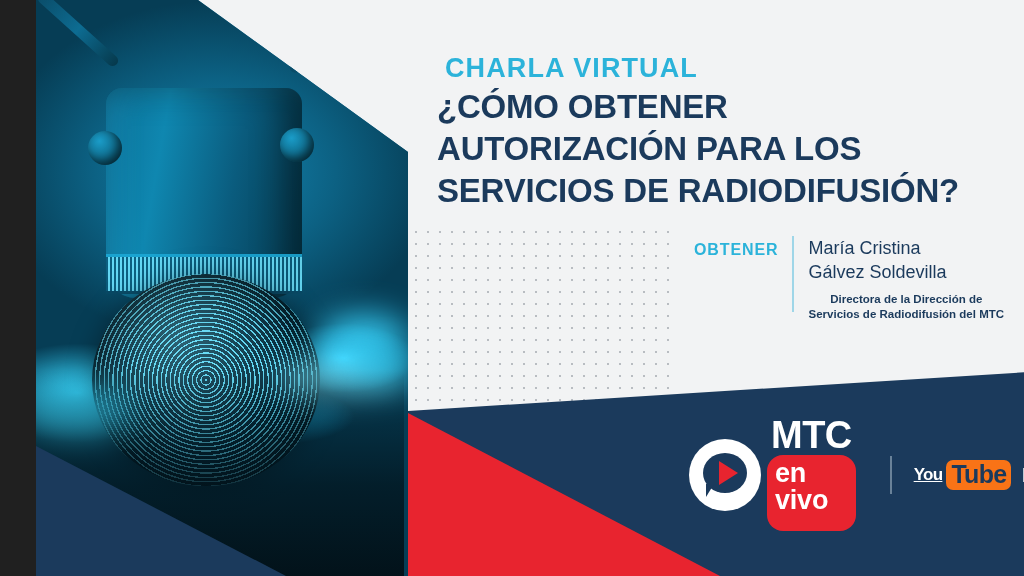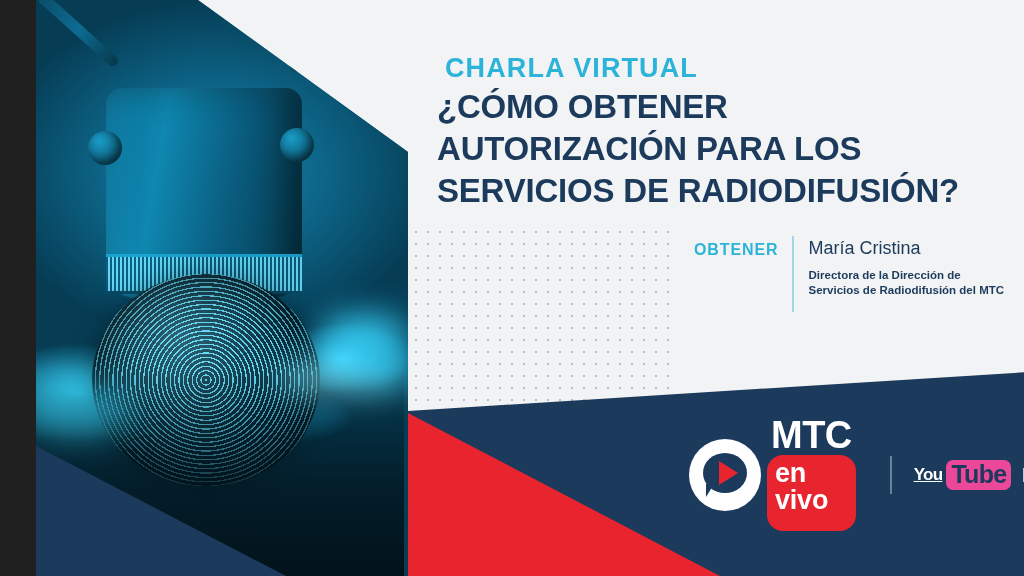--- a/index.html
+++ b/index.html
@@ -187,20 +187,21 @@
     line-height: 24px;
     color: #1b3a5c;
     font-weight: normal;
   }
   .speaker-role {
     font-size: 11.5px;
     line-height: 15px;
     color: #1b3a5c;
     font-weight: bold;
     margin-top: 8px;
+    text-align: center;
   }
 
   
   .logo-lockup {
     position: absolute;
     left: 653px; top: 418px;
     display: flex;
     align-items: center;
   }
   .mtc-mark {
@@ -266,21 +267,21 @@
     align-items: center;
   }
   .yt-you {
     font-size: 17px;
     font-weight: bold;
     color: #ffffff;
     letter-spacing: -0.7px;
     text-decoration: underline;
   }
   .yt-tube {
-    background: #ec4899;
+    background: #f97316;
     color: #1b3a5c;
     font-size: 25px;
     font-weight: bold;
     letter-spacing: -0.7px;
     border-radius: 7px;
     padding: 0px 5px 2px 5px;
     margin-left: 4px;
     line-height: 28px;
   }
   .yt-live {
@@ -325,20 +326,21 @@
     <div>AUTORIZACIÓN PARA LOS</div>
     <div>SERVICIOS DE RADIODIFUSIÓN?</div>
   </div>
 
   <div class="speaker">
     <div class="ponente-label">OBTENER</div>
     <div class="speaker-divider"></div>
     <div>
       <div class="speaker-name">
         <div>María Cristina</div>
+        <div>Gálvez Soldevilla</div>
       </div>
       <div class="speaker-role">
         <div>Directora de la Dirección de</div>
         <div>Servicios de Radiodifusión del MTC</div>
       </div>
     </div>
   </div>
 
   <div class="logo-lockup">
     <div class="mtc-mark">

